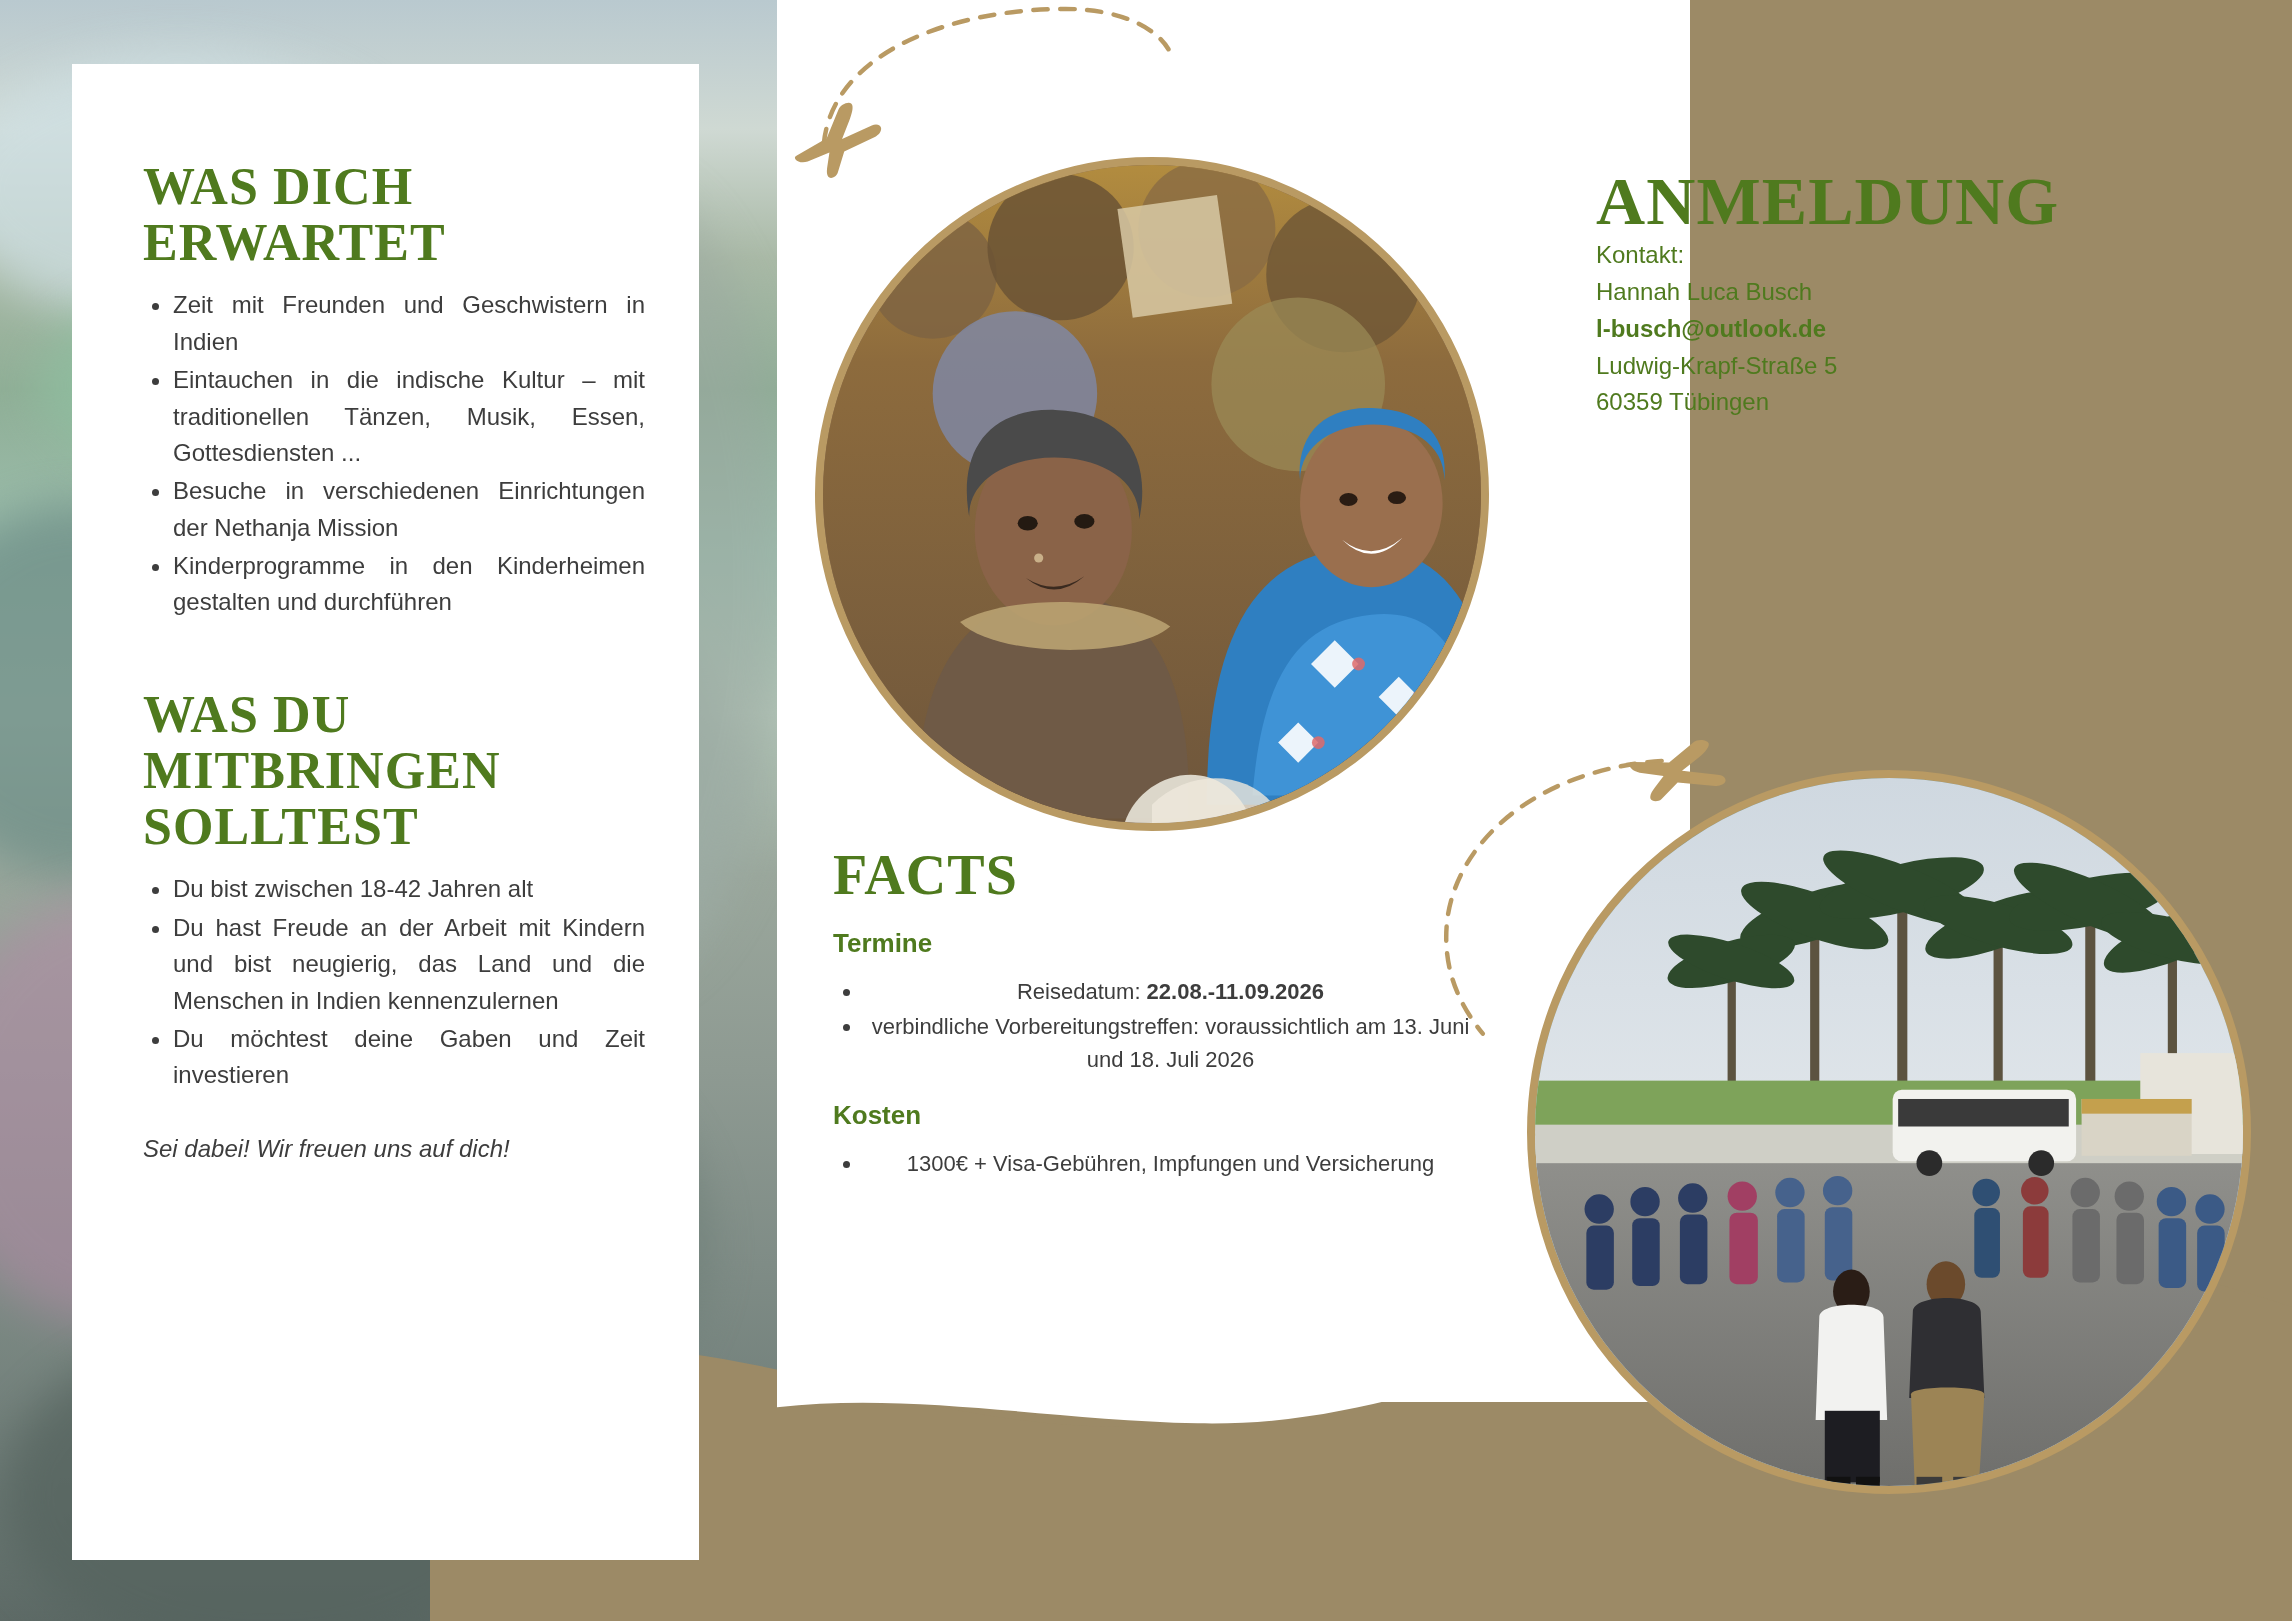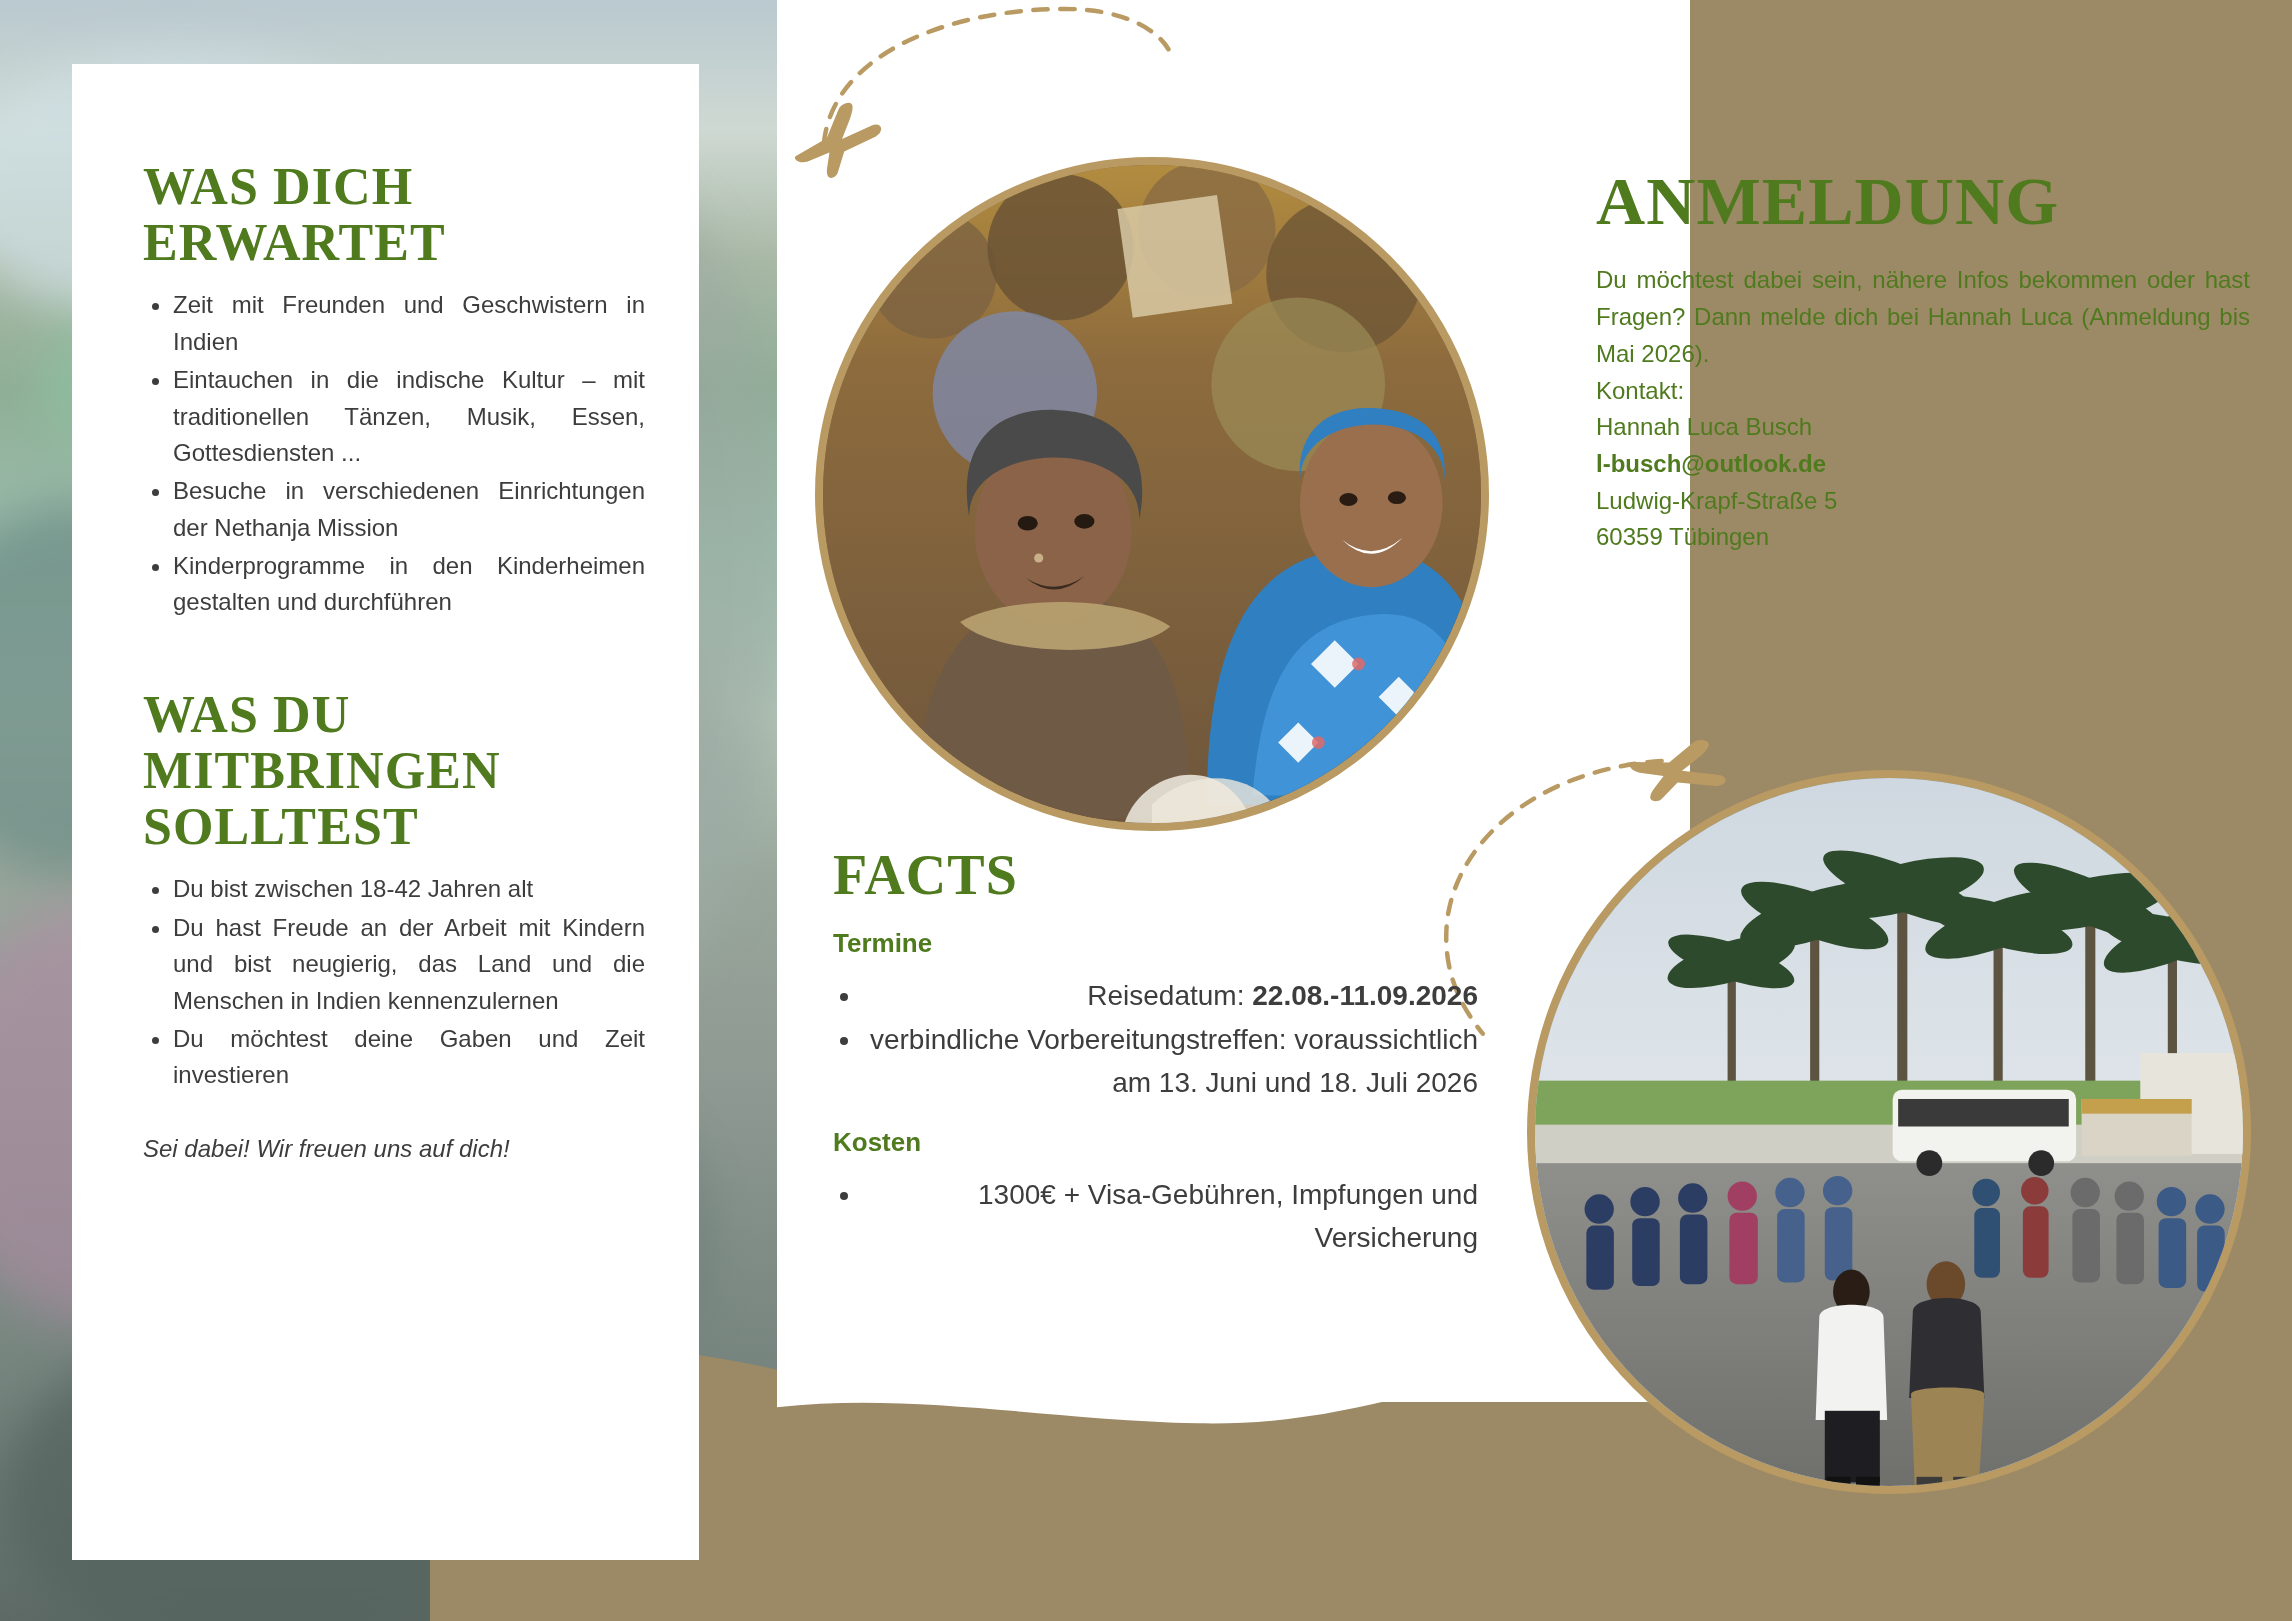--- a/index.html
+++ b/index.html
@@ -177,21 +177,21 @@
     left: 833px;
     top: 846px;
     width: 645px;
   }
   .sub-head {
     font-size: 26px;
     font-weight: bold;
     color: #4f7a1e;
     margin: 23px 0 9px 0;
   }
-  .facts-block ul.bullets li { text-align: right; font-size: 28px; }
+  .facts-block ul.bullets li { text-align: center; font-size: 22px; }
   .facts-block ul.bullets li b { color: #3d3d3d; }
 
   
   .right-col {
     position: absolute;
     left: 1596px;
     top: 166px;
     width: 654px;
   }
   .right-col p.body {
@@ -343,21 +343,20 @@
   </ul>
 
   <div class="sub-head">Kosten</div>
   <ul class="bullets">
     <li>1300€ + Visa-Gebühren, Impfungen und Versicherung</li>
   </ul>
 </div>
 
 <div class="right-col">
   <h1 class="heading right-h1">ANMELDUNG</h1>
-  <p class="body">Du möchtest dabei sein, nähere Infos bekommen oder hast Fragen? Dann melde dich bei Hannah Luca (Anmeldung bis Mai 2026).</p>
   <p class="body nojust">Kontakt:</p>
   <p class="body nojust">Hannah Luca Busch</p>
   <p class="body nojust email">l-busch@outlook.de</p>
   <p class="body nojust">Ludwig-Krapf-Straße 5</p>
   <p class="body nojust">60359 Tübingen</p>
 </div>
 
 <div class="photo-circle-2">
   <svg width="100%" height="100%" viewBox="0 0 772 772" preserveAspectRatio="xMidYMid slice" aria-hidden="true">
     <defs>

